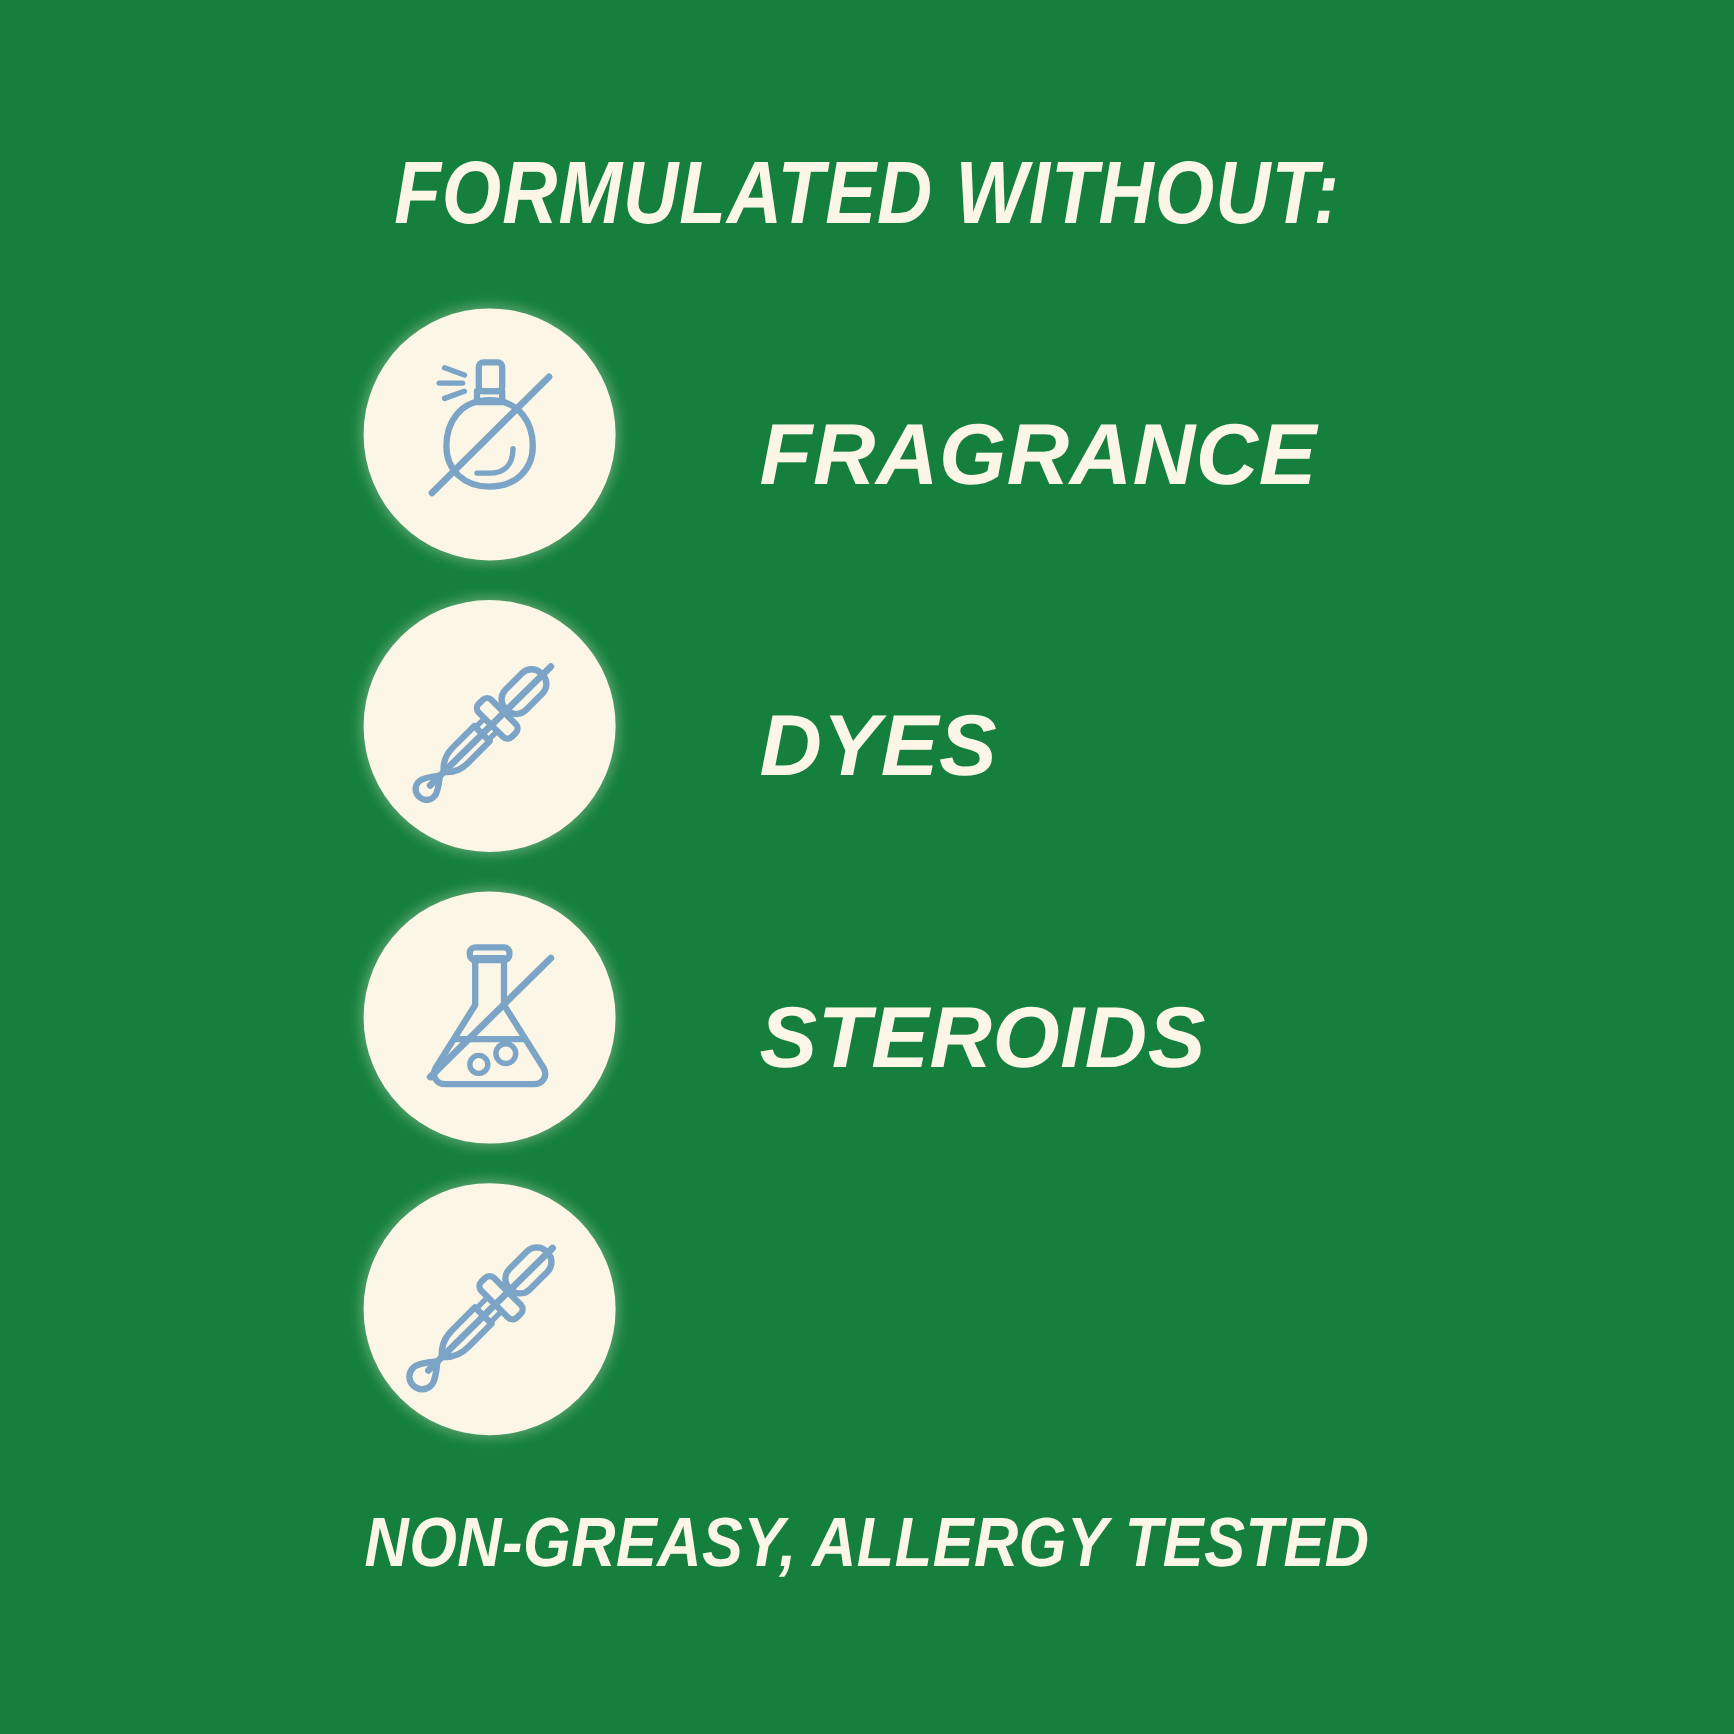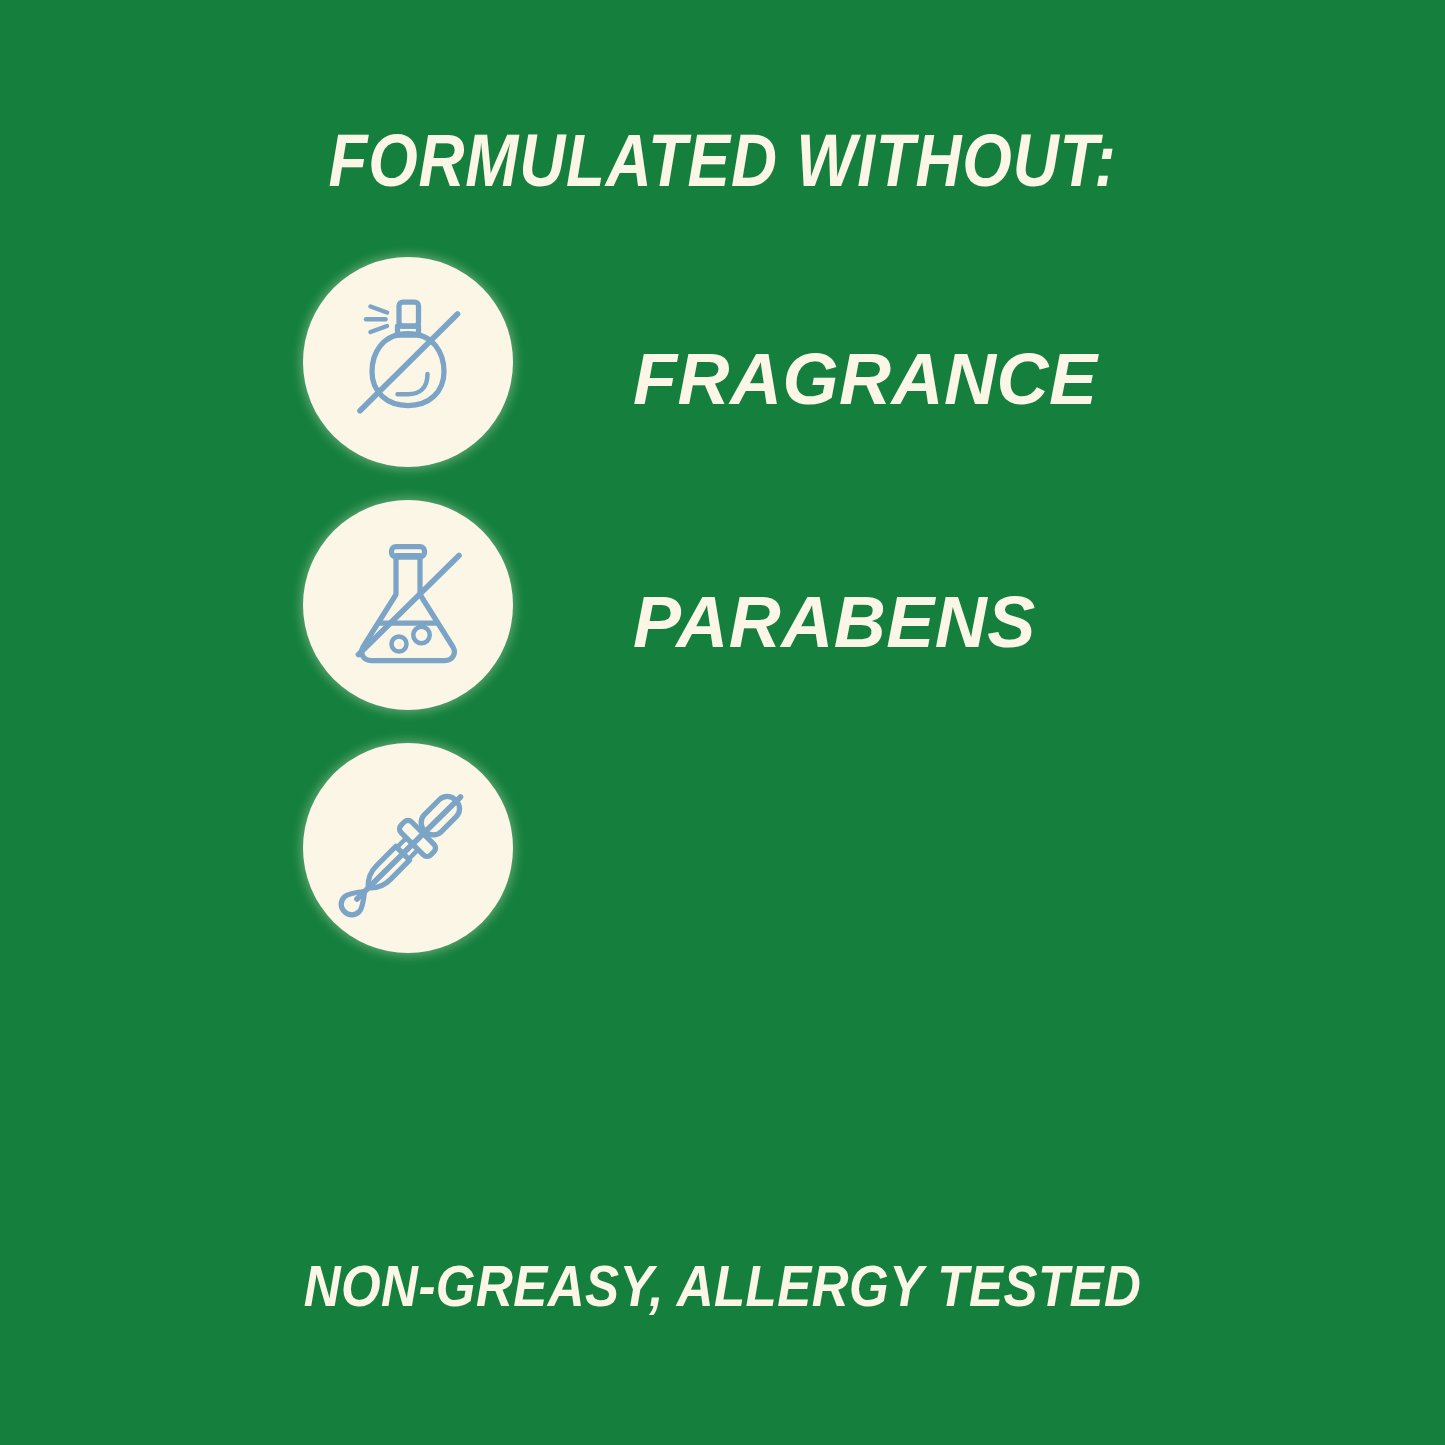--- a/index.html
+++ b/index.html
@@ -145,20 +145,48 @@
           <line class="ico-thin" x1="50" y1="26" x2="72" y2="34"></line>
           <line class="ico-thin" x1="44" y1="43" x2="70" y2="43"></line>
           <line class="ico-thin" x1="50" y1="60" x2="72" y2="52"></line>
 
           <line class="slash" x1="36" y1="165" x2="166" y2="36"></line>
         </svg>
       </div>
       <div class="row-label">FRAGRANCE</div>
     </div>
 
+    <div class="row">
+      <div class="badge">
+        <svg viewBox="0 0 200 200" aria-hidden="true">
+          <g transform="rotate(45 100 100)">
+
+            <rect class="ico" x="84" y="18" width="32" height="56" rx="15"></rect>
+
+            <rect class="ico" x="74" y="78" width="52" height="20" rx="7"></rect>
+
+            <line class="ico-thin" x1="90" y1="100" x2="90" y2="112"></line>
+            <line class="ico-thin" x1="100" y1="100" x2="100" y2="112"></line>
+            <line class="ico-thin" x1="110" y1="100" x2="110" y2="112"></line>
+
+            <path class="ico" d="M88 112 L88 146 C 88 160 95 168 100 172
+                                 C 105 168 112 160 112 146 L112 112 Z"></path>
+
+            <path class="ico" d="M100 178
+                                 C 92 188 88 194 88 199
+                                 C 88 206 93 211 100 211
+                                 C 107 211 112 206 112 199
+                                 C 112 194 108 188 100 178 Z"></path>
+          </g>
+
+          <line class="slash" x1="34" y1="166" x2="168" y2="34"></line>
+        </svg>
+      </div>
+      <div class="row-label">DYES</div>
+    </div>
 
     <div class="row">
       <div class="badge">
         <svg viewBox="0 0 200 200" aria-hidden="true">
 
           <path class="ico" d="M84 34 L84 86 L40 156
                                C 35 165 41 174 51 174
                                L 149 174
                                C 159 174 165 165 160 156
                                L 116 86 L116 34 Z"></path>
@@ -166,21 +194,21 @@
           <rect class="ico" x="78" y="22" width="44" height="14" rx="6"></rect>
 
           <line class="ico" x1="62" y1="124" x2="138" y2="124"></line>
 
           <circle class="ico-thin" cx="88" cy="152" r="10"></circle>
           <circle class="ico-thin" cx="118" cy="140" r="11"></circle>
 
           <line class="slash" x1="34" y1="166" x2="168" y2="34"></line>
         </svg>
       </div>
-      <div class="row-label">PARABENS</div>
+      <div class="row-label">STEROIDS</div>
     </div>
 
     <div class="row">
       <div class="badge">
         <svg viewBox="0 0 200 200" aria-hidden="true">
           <g transform="rotate(45 100 100)">
 
             <rect class="ico" x="84" y="10" width="32" height="58" rx="15"></rect>
 
             <rect class="ico" x="72" y="72" width="56" height="20" rx="7"></rect>

